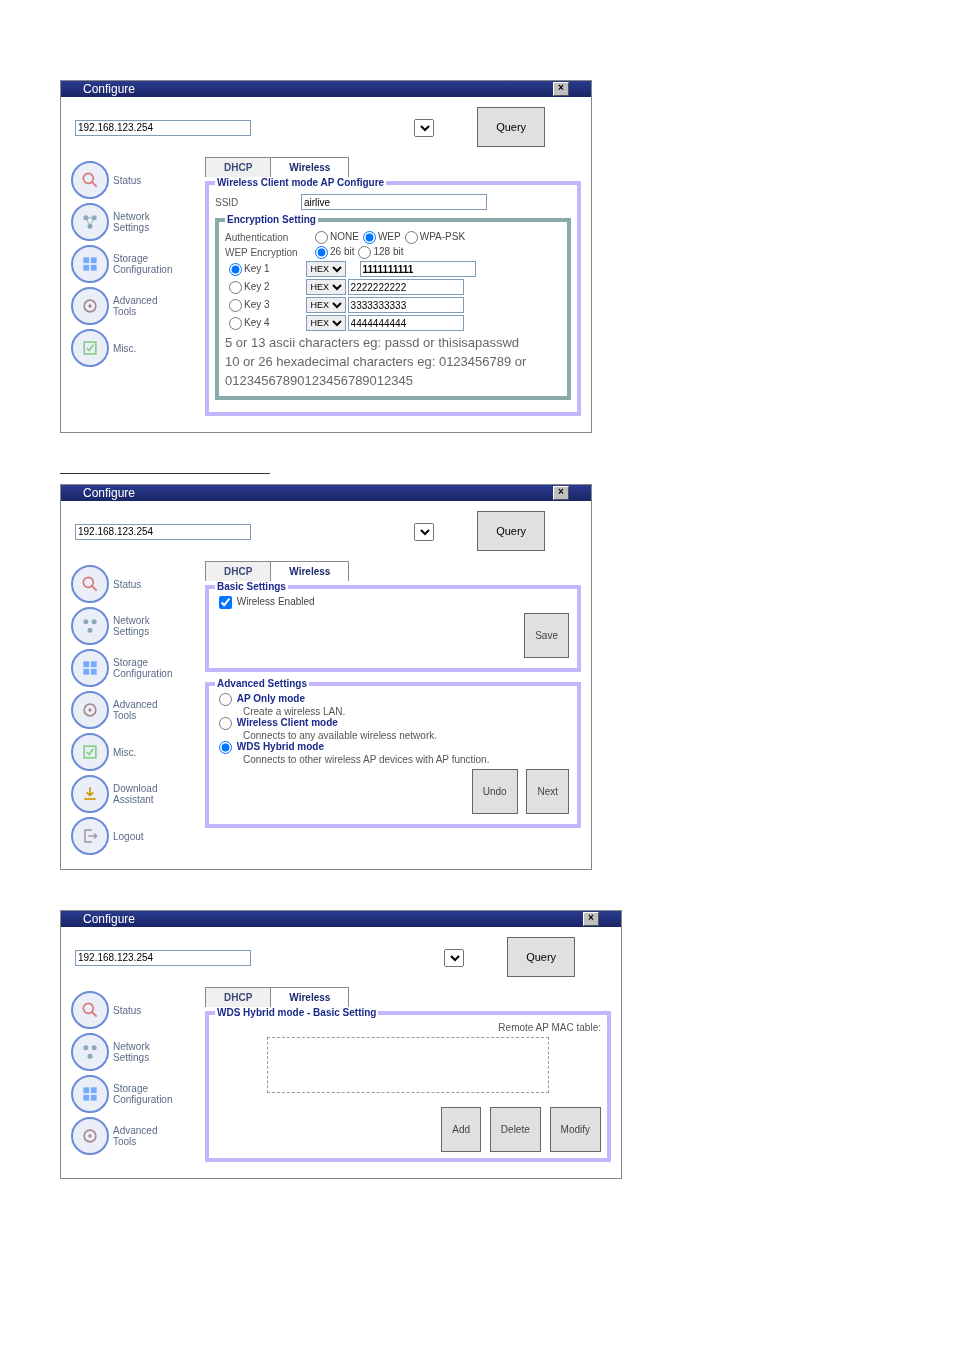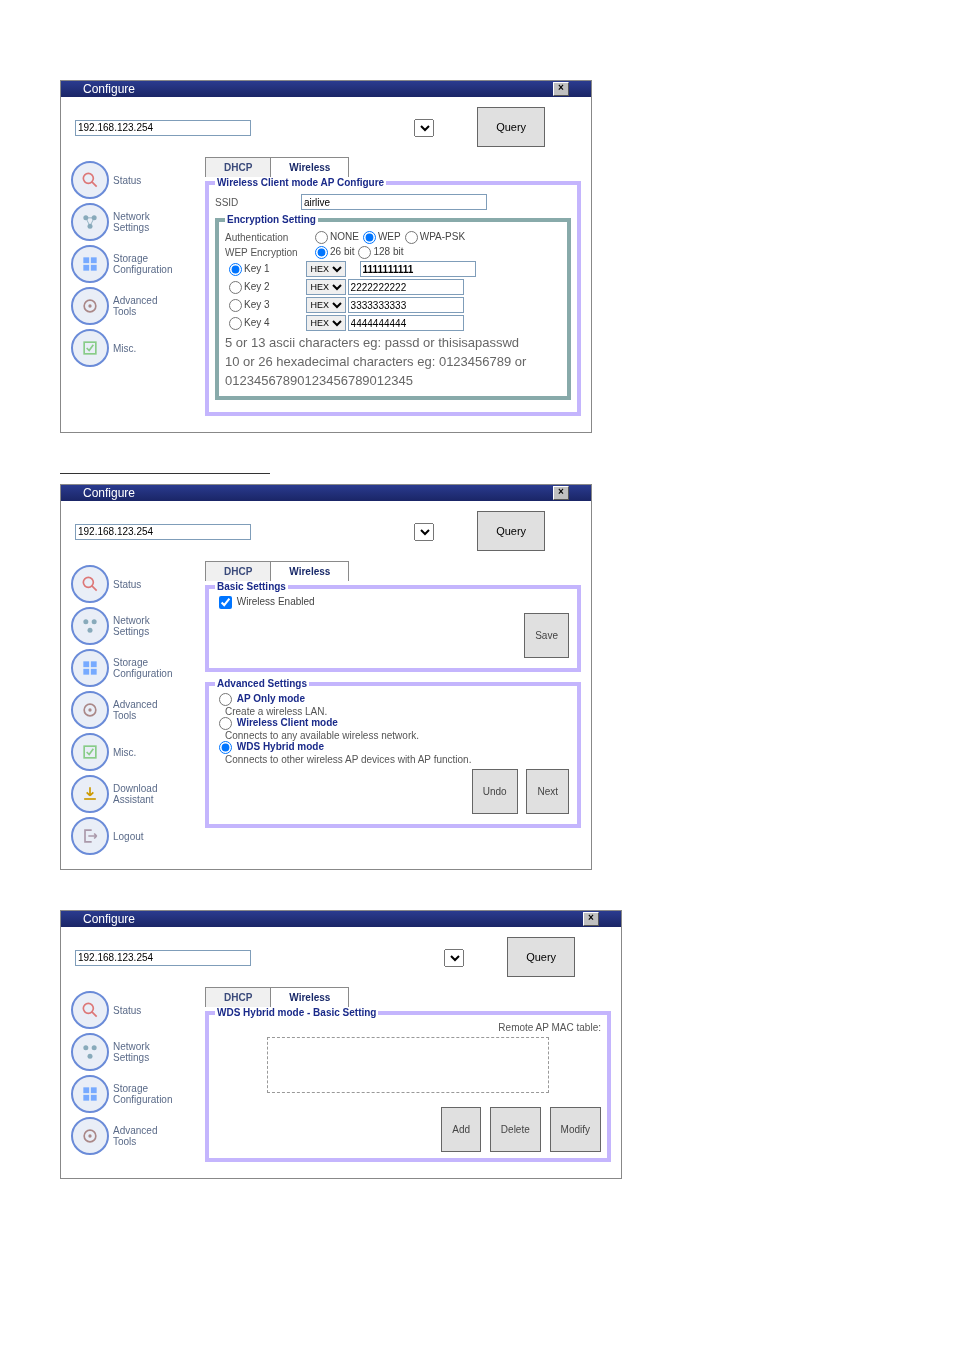--- a/index.html
+++ b/index.html
@@ -24,21 +24,21 @@
 fieldset{border:4px solid #c4b5fd;margin:0 0 6px;padding:4px 6px 6px;font-size:10px;color:#444}
 legend{color:#1a2a8a;font-weight:bold;font-size:10px;padding:0 2px}
 .row{display:flex;align-items:center;margin:2px 0}
 .lab{width:86px;color:#555}
 input[type=text]{font-size:10px;height:14px;border:1px solid #7f9db9;padding:0 2px}
 select.hex{font-size:9px;height:16px;width:40px;border:1px solid #7f9db9}
 input[type=radio],input[type=checkbox]{margin:0 2px 0 4px;vertical-align:middle}
 .hint{color:#666;font-size:13px;line-height:19px}
 .btns{text-align:right;margin:4px 2px}
 .btn{display:inline-block;border:1px solid #666;background:#e0e0e0;padding:16px 10px;font-size:10px;margin-left:6px;cursor:pointer}
-.modeblk{margin-left:10px;color:#555}
+.modeblk{margin-left:28px;color:#555}
 .modetitle{font-weight:bold;color:#1a2a8a}
 .mactbl{border:1px dashed #999;height:54px;width:280px;margin:4px auto}
 .sep{margin:40px 60px 10px;border-top:1px solid #333;width:210px}
 </style>
 </head>
 <body>
 
 <div class="page">
 
 <div class="win" style="width:530px;margin-top:80px">

